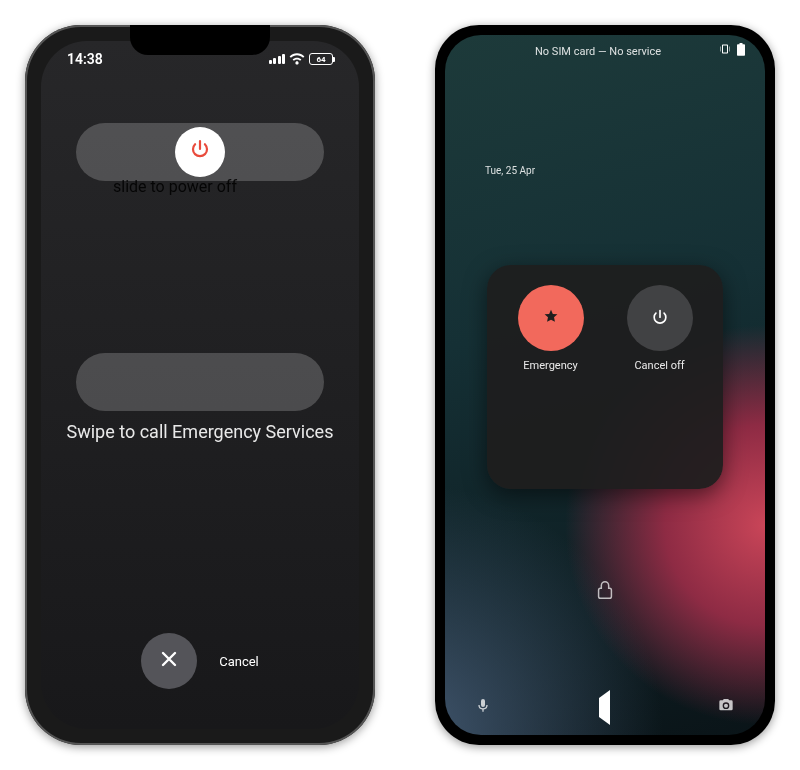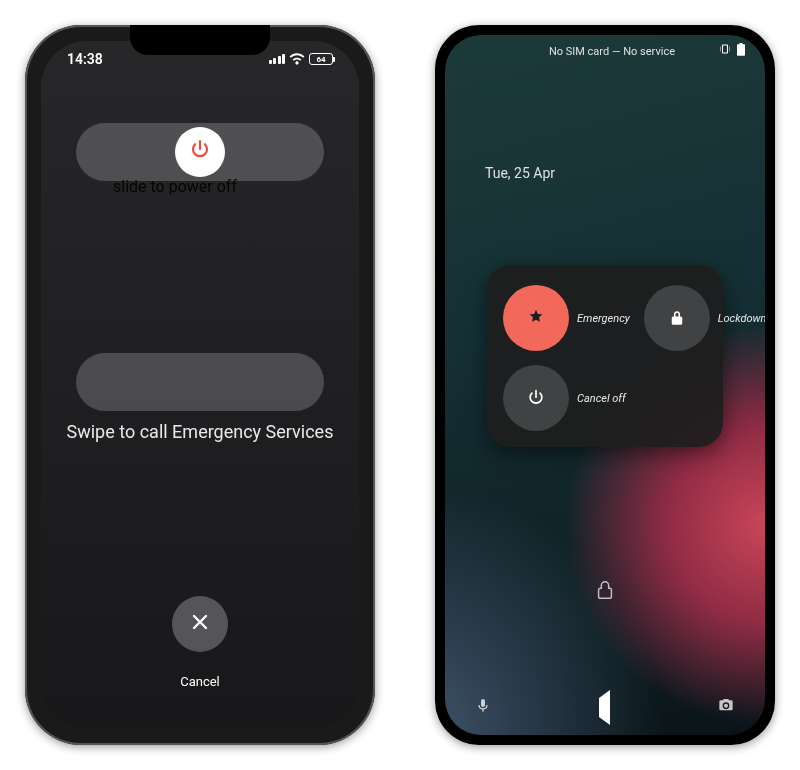--- a/index.html
+++ b/index.html
@@ -102,21 +102,21 @@
     margin-left: -50px; color: rgba(0,0,0,0.85);
   }
   .slider-label.white { color: rgba(255,255,255,0.9); }
   .sos-text { color:#fff; font-weight:700; font-size:16px; }
   .midspace { flex: 0 0 160px; }
   .hint-text {
     font-size: 18px; color: rgba(255,255,255,0.9); margin-top: 10px;
   }
   .cancel-wrap {
     margin-top: auto; margin-bottom: 20px;
-    display:flex; flex-direction:column; align-items:center; gap:22px;
+    display:flex; flex-direction:row; align-items:center; gap:22px;
   }
   .cancel-btn {
     width: 56px; height: 56px; border-radius: 50%;
     background: rgba(110,110,115,0.7);
     display:flex; align-items:center; justify-content:center;
   }
   .cancel-label { font-size: 13px; color:#fff; }
 
   
   .android-frame {
@@ -134,38 +134,38 @@
       radial-gradient(400px 400px at 100% 70%, #c94558 0%, #8e2b44 25%, rgba(0,0,0,0) 50%),
       radial-gradient(500px 500px at -10% 100%, #41566e 0%, rgba(0,0,0,0) 50%),
       linear-gradient(165deg, #1d3a3a 0%, #153035 40%, #0a1418 100%);
   }
   .android-statusbar {
     position:absolute; top:8px; left:0; right:0;
     display:flex; justify-content:space-between; align-items:center;
     padding: 0 20px; font-size:11px; color:rgba(255,255,255,0.85);
   }
   .android-status-left { flex:1; }
-  .android-status-center { flex:2; text-align:right; }
+  .android-status-center { flex:2; text-align:left; }
   .android-status-right { flex:1; display:flex; justify-content:flex-end; gap:6px; }
   .android-date {
-    position:absolute; top:130px; left:40px; font-size:14px;
+    position:absolute; top:130px; left:40px; font-size:10px;
     color:rgba(255,255,255,0.85);
   }
 
   .power-menu {
     position:absolute; top:230px; left:50%; transform:translateX(-50%);
     width: 236px;
     background: rgba(30,30,30,0.94);
     border-radius: 24px;
     padding: 20px 16px 16px;
     display:grid; grid-template-columns:1fr 1fr; grid-template-rows:1fr 1fr;
     gap: 14px 14px;
     box-shadow: 0 6px 22px rgba(0,0,0,0.5);
   }
-  .pm-item { display:flex; align-items:center; gap:8px;font-style:italic; }
+  .pm-item { display:flex; flex-direction:column; align-items:center; gap:8px; }
   .pm-circle {
     width: 66px; height: 66px; border-radius:50%;
     background: rgba(70,70,72,0.9);
     display:flex; align-items:center; justify-content:center;
   }
   .pm-circle.accent { background:#f2695c; }
   .pm-label { font-size:11px; color:#eaeaea; }
 
   .android-lock {
     position:absolute; bottom:130px; left:50%; transform:translateX(-50%);
@@ -269,28 +269,20 @@
     <div class="android-date">Tue, 25 Apr</div>
 
     <div class="power-menu">
       <div class="pm-item">
         <div class="pm-circle accent">
           <svg width="22" height="22" viewBox="0 0 24 24">
               <path fill="#1e1e1e" d="M12 3l2 4.5 5 .5-3.7 3.3 1 4.9L12 14l-4.3 2.2 1-4.9L5 8l5-.5z"></path>
             </svg>
         </div>
         <span class="pm-label">Emergency</span>
-      </div>
-      <div class="pm-item">
-        <div class="pm-circle">
-          <svg width="18" height="18" viewBox="0 0 24 24">
-              <path fill="#fff" d="M17 10h-1V7a4 4 0 0 0-8 0v3H7a2 2 0 0 0-2 2v7a2 2 0 0 0 2 2h10a2 2 0 0 0 2-2v-7a2 2 0 0 0-2-2zm-7-3a2 2 0 1 1 4 0v3h-4V7z"></path>
-            </svg>
-        </div>
-        <span class="pm-label">Lockdown</span>
       </div>
       <div class="pm-item">
         <div class="pm-circle">
           <svg width="20" height="20" viewBox="0 0 24 24">
               <path fill="none" stroke="#fff" stroke-width="2" stroke-linecap="round" d="M12 3v8M7.1 6.2A7 7 0 1 0 16.9 6.2"></path>
             </svg>
         </div>
         <span class="pm-label">Cancel off</span>
       </div>
     </div>

